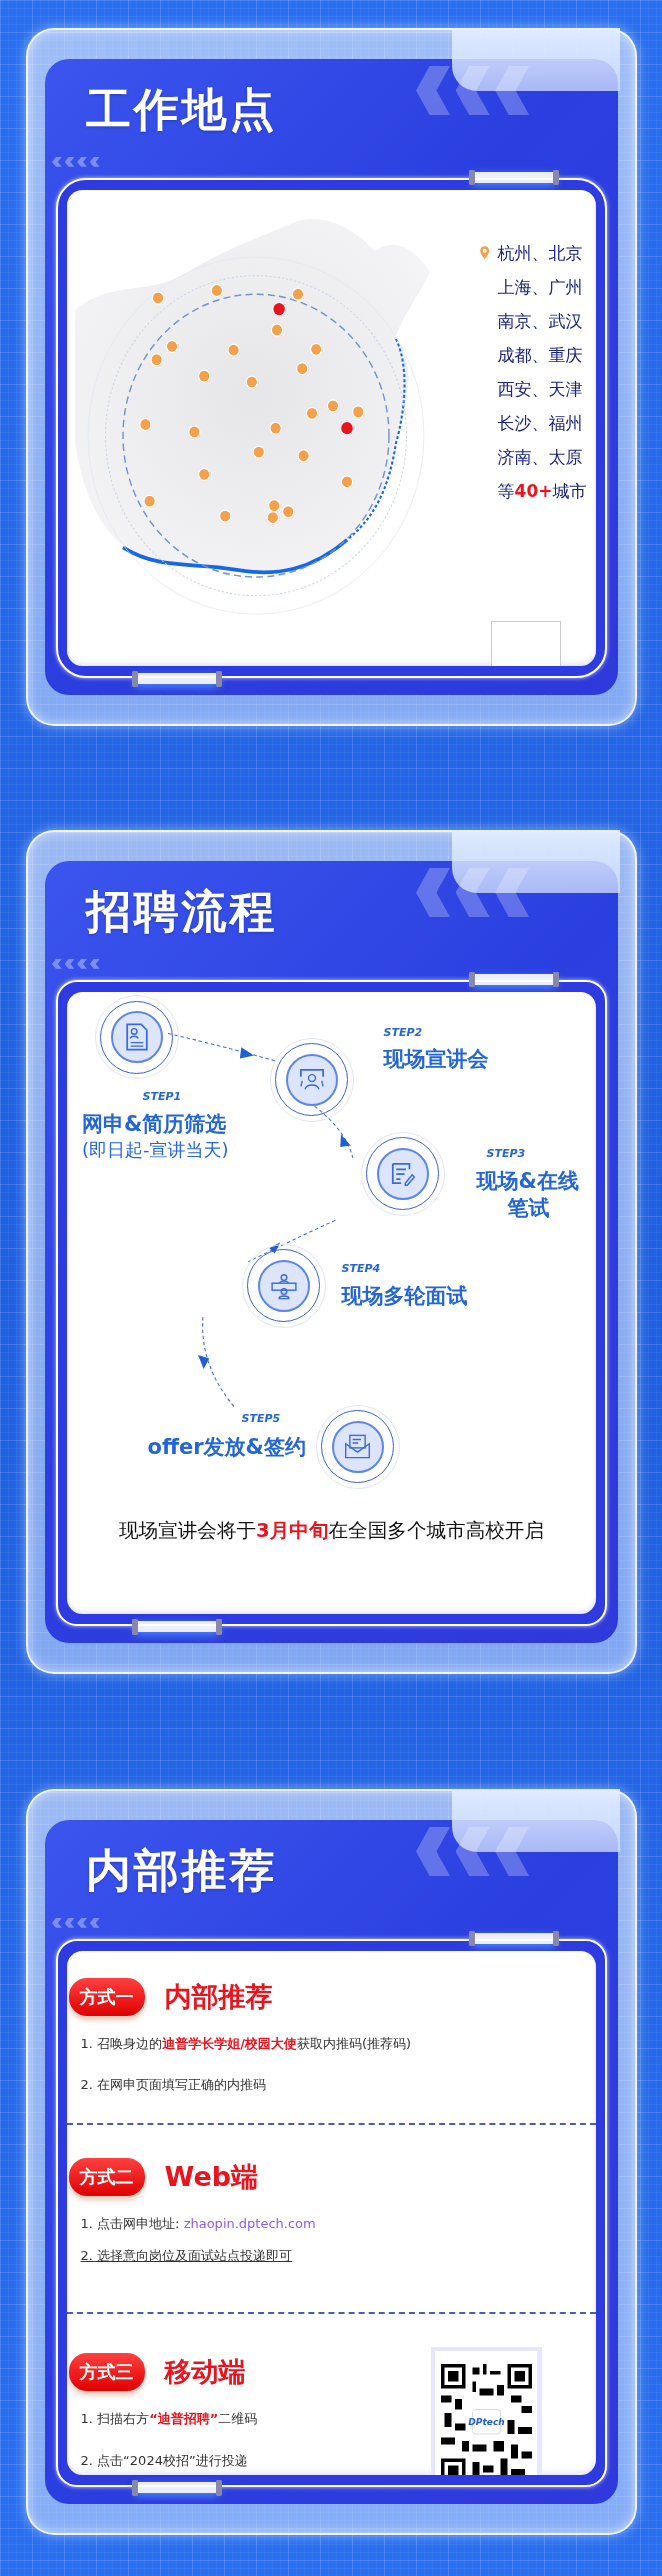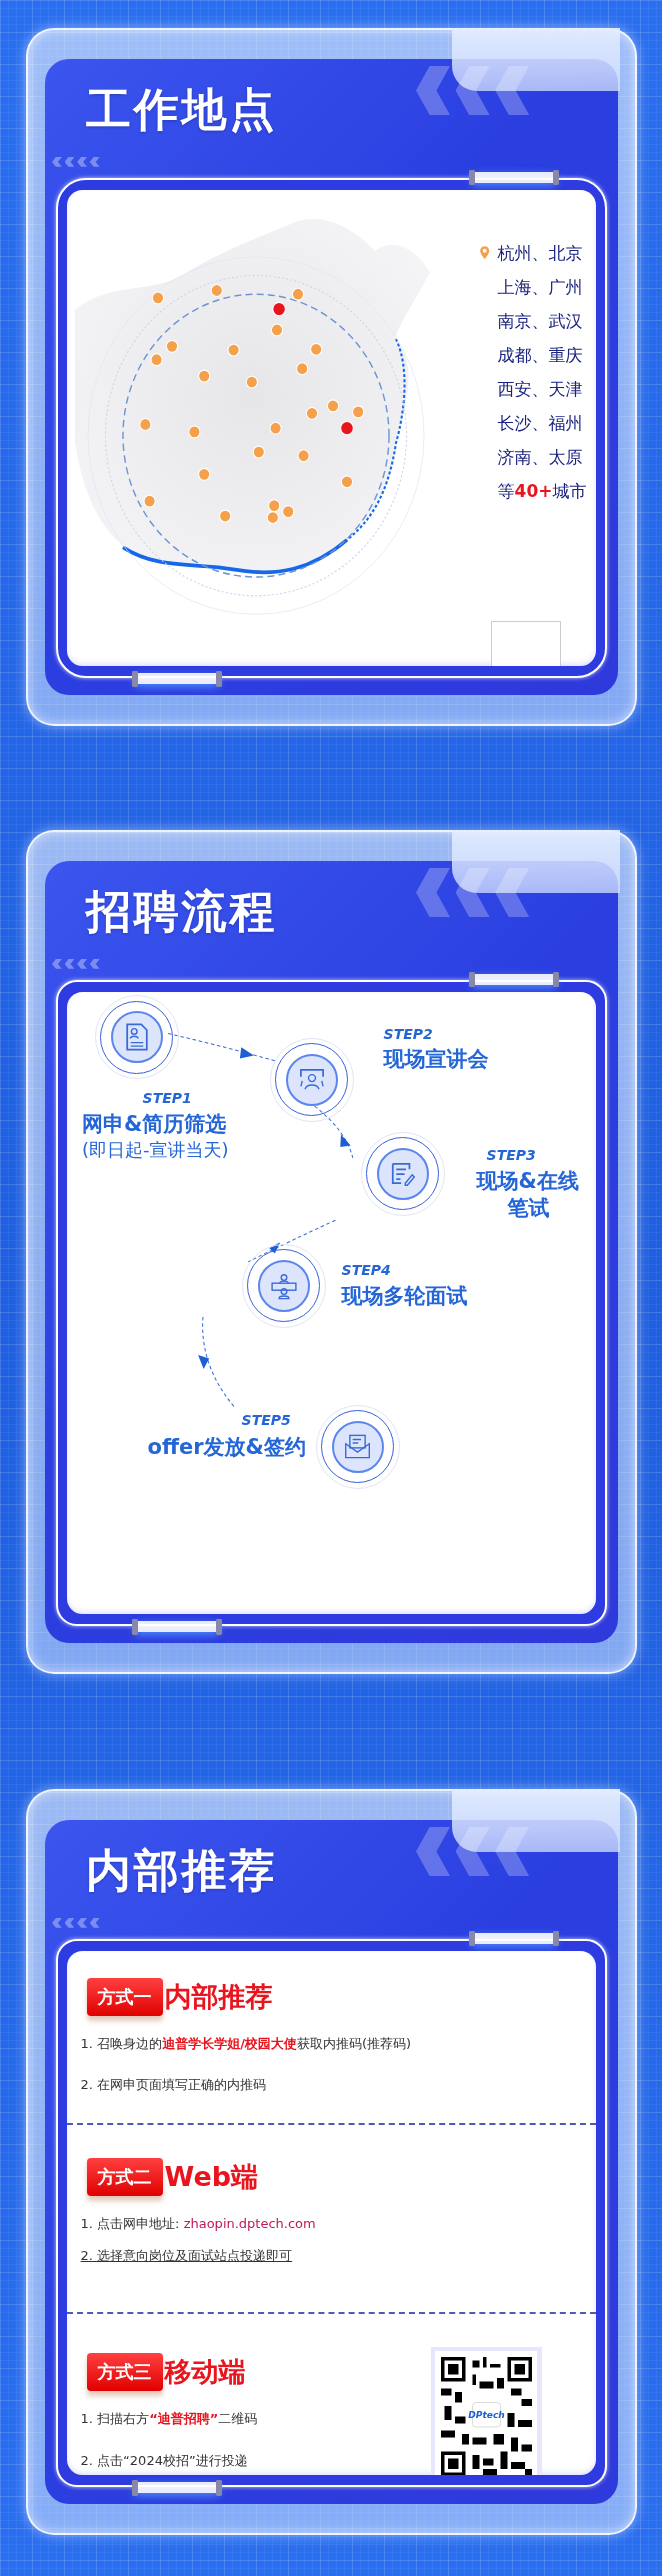--- a/index.html
+++ b/index.html
@@ -46,39 +46,39 @@
   .city-list .row{display:flex;align-items:center;white-space:nowrap;}
   .pin-legend{width:15.4px;height:15.4px;margin-right:5.6px;margin-left:-21px;}
   .red-num{color:#e8141e;font-weight:bold;}
   .inset-map{position:absolute;left:424px;top:431px;width:70px;height:112px;border:0.7px solid #ccc;background:#fff;}
 
   
   .step-circle{position:absolute;width:84px;height:84px;border-radius:50%;
     border:0.7px solid #e0e6f5;display:flex;align-items:center;justify-content:center;}
   .step-circle .ring2{width:73px;height:73px;border-radius:50%;border:1.4px solid #3a5fd8;display:flex;align-items:center;justify-content:center;}
   .step-circle .ring3{width:52px;height:52px;border-radius:50%;border:2.1px solid #5b86ee;background:#dce5fb;display:flex;align-items:center;justify-content:center;}
-  .step-label{position:absolute;color:#2566d6;font-style:italic;font-size:14px;font-weight:bold;font-family:"DejaVu Sans",sans-serif;}
+  .step-label{position:absolute;color:#2566d6;font-style:italic;font-size:11px;font-weight:bold;font-family:"DejaVu Sans",sans-serif;}
   .step-title{position:absolute;color:#2566d6;font-size:21px;font-weight:bold;white-space:nowrap;}
   .step-sub{position:absolute;color:#2566d6;font-size:18px;white-space:nowrap;}
   .note{position:absolute;left:0;right:0;text-align:center;font-size:19.6px;color:#111;}
   .note .hl{color:#e8141e;font-weight:bold;}
 
   
   .method{position:absolute;left:0;right:0;}
-  .pill{position:absolute;left:20px;width:76px;height:38px;border-radius:4px;
+  .pill{position:absolute;left:2px;width:76px;height:38px;border-radius:18px;
     background:linear-gradient(180deg,#ff4040 0%,#e00000 100%);
     box-shadow:0 4.2px 5.6px rgba(180,100,60,0.35);color:#fff;font-size:18px;font-weight:bold;
     display:flex;align-items:center;justify-content:center;}
   .method-title{position:absolute;left:98px;color:#e8141e;font-size:27px;font-weight:bold;}
   .method-line{position:absolute;left:14px;font-size:13px;color:#333;white-space:nowrap;}
   .method-line .red{color:#e8141e;font-weight:bold;}
-  .method-line .url{color:#be185d;}
+  .method-line .url{color:#8b5cf6;}
   .dash-sep{position:absolute;left:0;right:0;border-top:2.1px dashed #4a5bb8;}
   .qr-box{position:absolute;left:364px;width:111px;height:140px;background:#e6e6ff;padding:4.2px;}
-  .qr-inner{width:100%;height:100%;background:#fff;display:flex;align-items:center;justify-content:center;}
+  .qr-inner{width:100%;height:100%;background:#fff;display:flex;align-items:flex-end;justify-content:center;}
 </style>
 </head>
 <body>
 
 <section class="panel" style="top:28px;height:698px;">
   <div class="panel-inner">
     <div class="tab-notch"></div>
     <div class="chevrons">
         <div class="chev"></div>
         <div class="chev"></div>
@@ -281,20 +281,23 @@
                   <rect x="8" y="2" width="22" height="18" fill="none" stroke="#3a6ad8" stroke-width="2"></rect>
                   <path d="M12 8h12M12 13h8" stroke="#3a6ad8" stroke-width="2"></path>
                   <path d="M2 14v20h34V14L19 26z" fill="none" stroke="#3a6ad8" stroke-width="2"></path>
                 </svg>
           </div>
             </div>
         </div>
         <div class="step-label" style="left:175px;top:420px;">STEP5</div>
         <div class="step-title" style="left:81px;top:441px;">offer发放&amp;签约</div>
 
+        <div class="note" style="top:525px;">
+          <span>现场宣讲会将于</span><span class="hl">3月中旬</span><span>在全国多个城市高校开启</span>
+        </div>
       </div>
       <div class="glass-tube" style="bottom:-8.4px;left:77px;width:84px;"></div>
     </div>
   </div>
 </section>
 
 <section class="panel" style="top:1789px;height:746px;">
   <div class="panel-inner">
     <div class="tab-notch"></div>
     <div class="chevrons">

